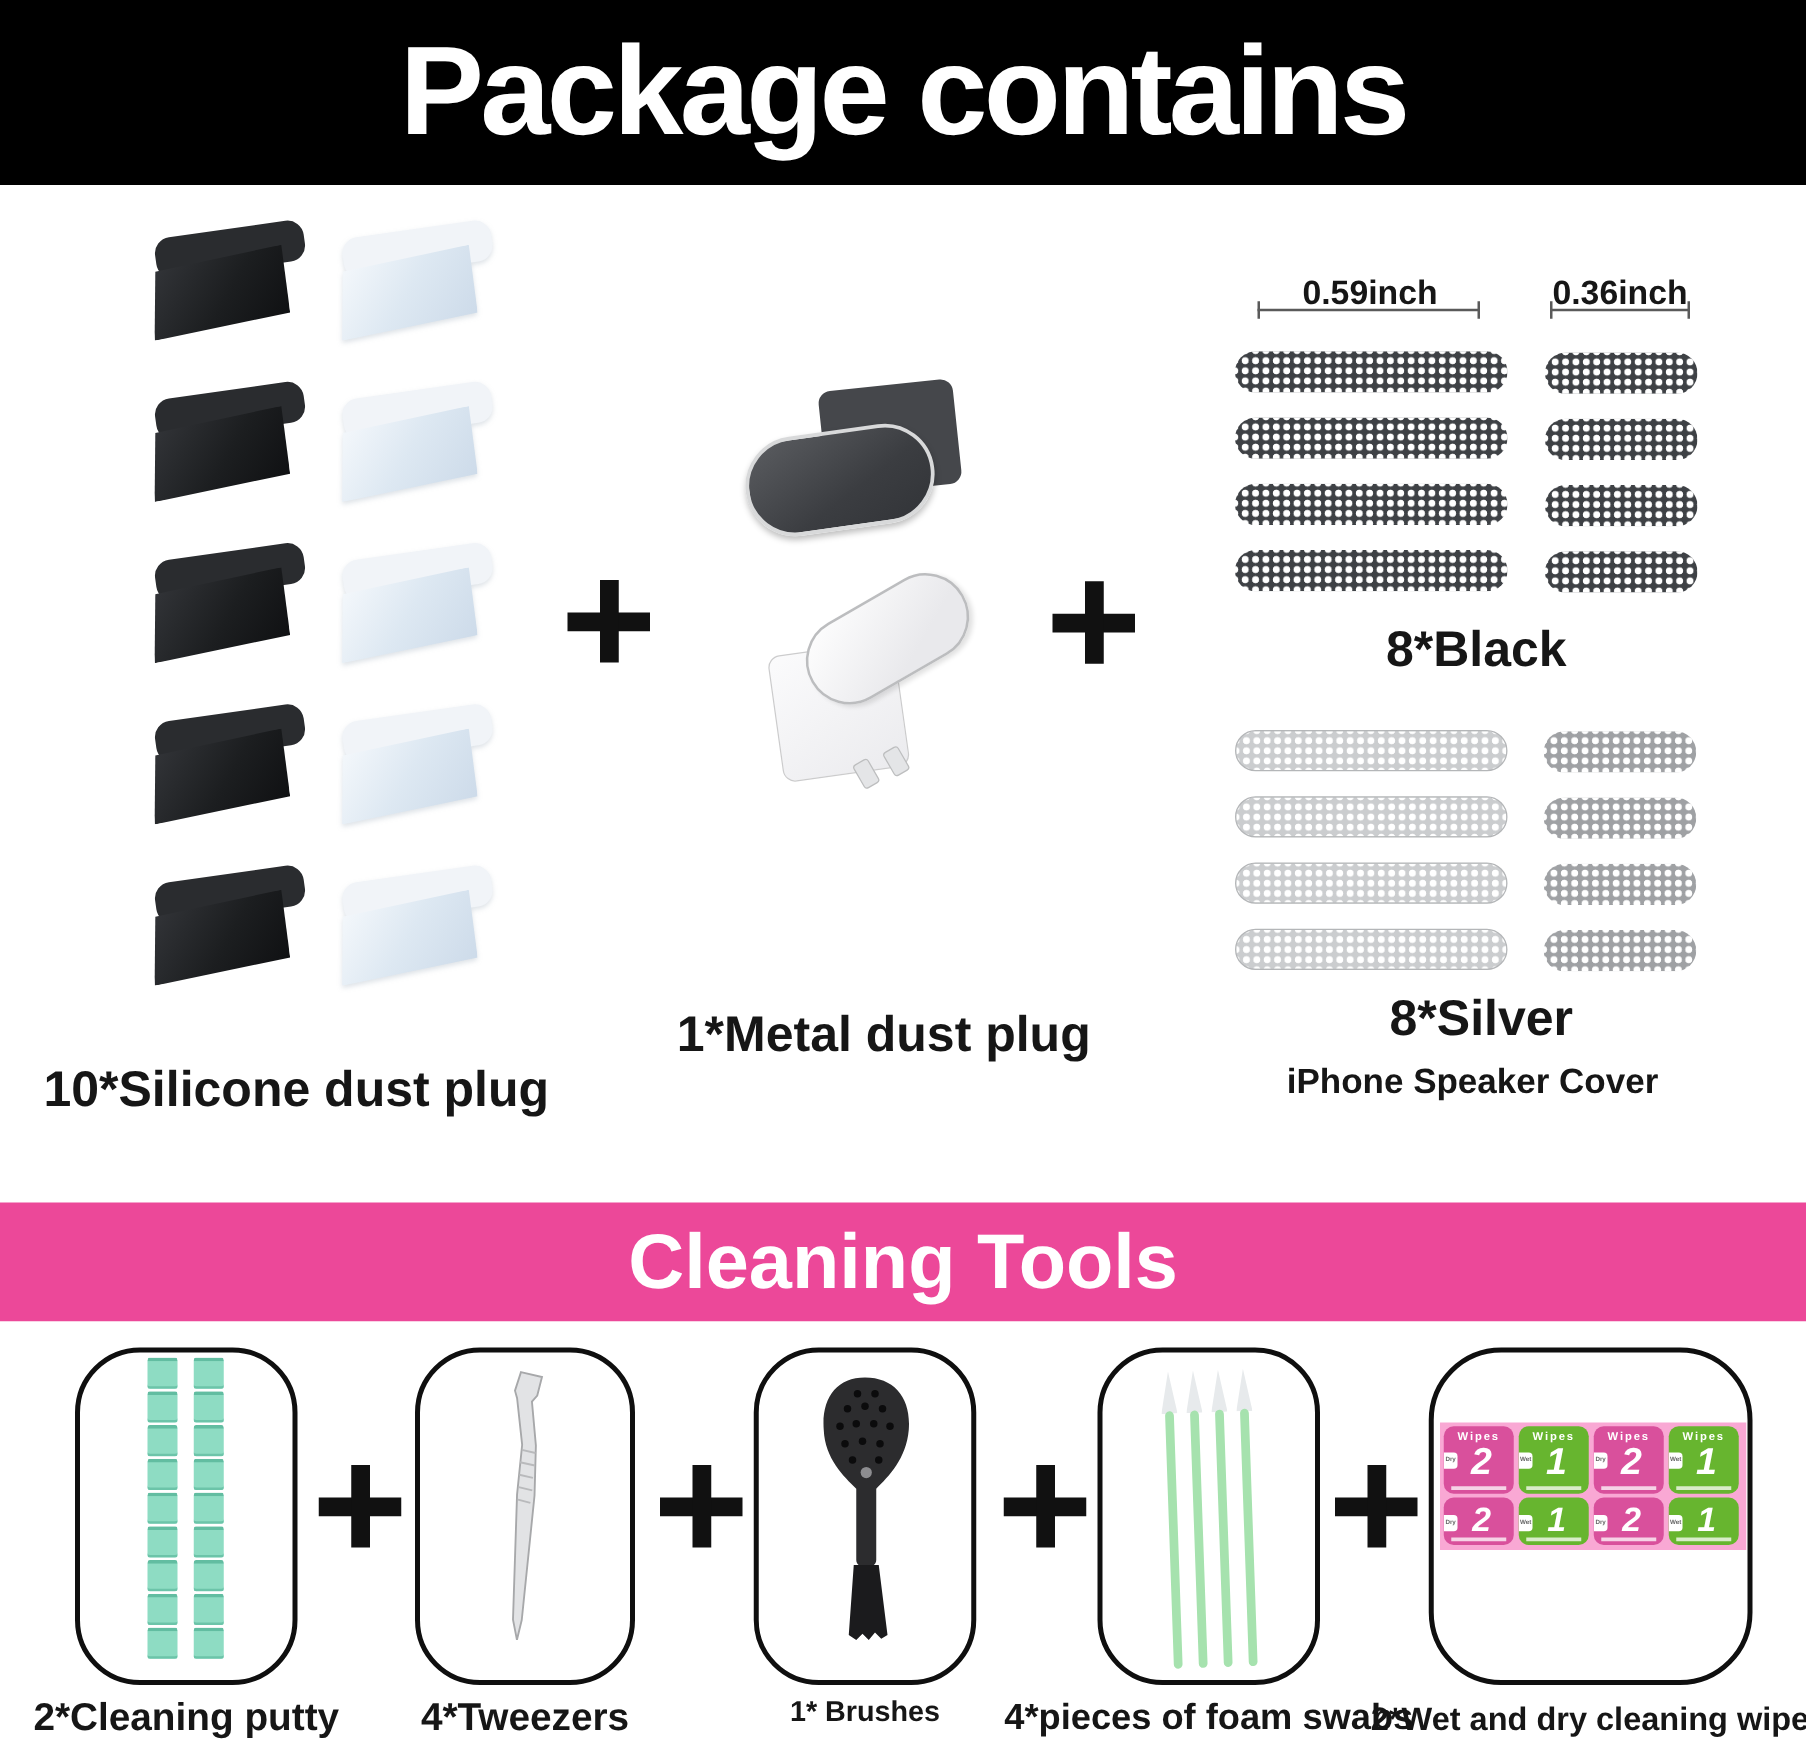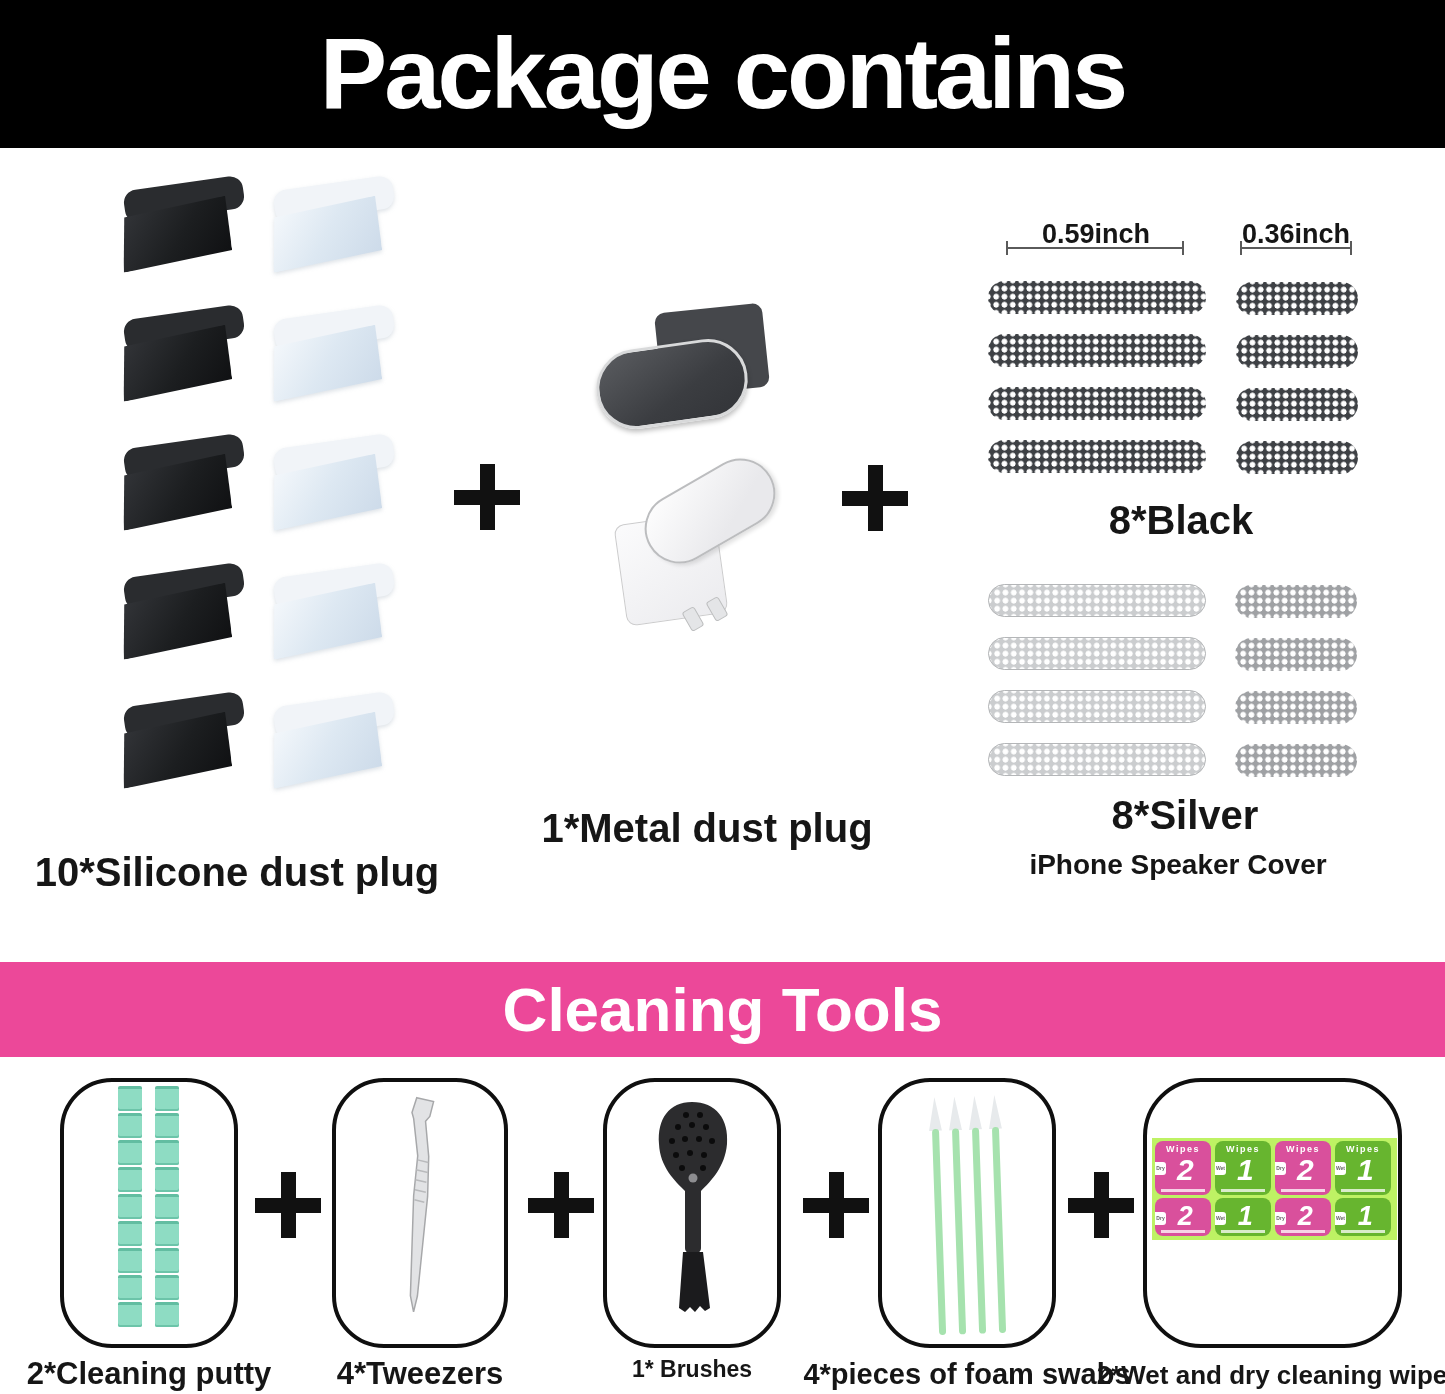--- a/index.html
+++ b/index.html
@@ -90,21 +90,21 @@
   .brush-svg{position:absolute;left:38px;top:16px;}
 
   
   .swab-row{position:absolute;left:50px;top:14px;display:flex;gap:7px;transform:rotate(-2deg);}
   .swab{position:relative;width:13px;height:238px;}
   .swab .tip{position:absolute;left:0;top:0;width:13px;height:34px;background:#e7eaec;
              clip-path:polygon(50% 0,100% 100%,0 100%);}
   .swab .stick{position:absolute;left:3px;top:32px;width:7px;height:206px;background:#a6e2ae;border-radius:4px;}
 
   
-  .wipes-sheet{position:absolute;left:5px;top:56px;width:245px;height:102px;background:#bef264;
+  .wipes-sheet{position:absolute;left:5px;top:56px;width:245px;height:102px;background:#f9a8d4;
                display:flex;gap:4px;padding:3px;box-sizing:border-box;}
   .wipe-col{display:flex;flex-direction:column;gap:3px;width:56px;}
   .packet{position:relative;border-radius:8px;color:#fff;overflow:hidden;}
   .packet.full{height:54px;}
   .packet.cut{height:38px;}
   .packet.pink{background:#d9509c;}
   .packet.green{background:#67b52f;}
   .packet .brand{display:block;text-align:center;font-size:9px;font-weight:800;letter-spacing:1.5px;margin-top:3px;}
   .packet .num{position:absolute;left:54%;top:52%;transform:translate(-50%,-46%);font-size:30px;
                font-weight:800;font-style:italic;}

